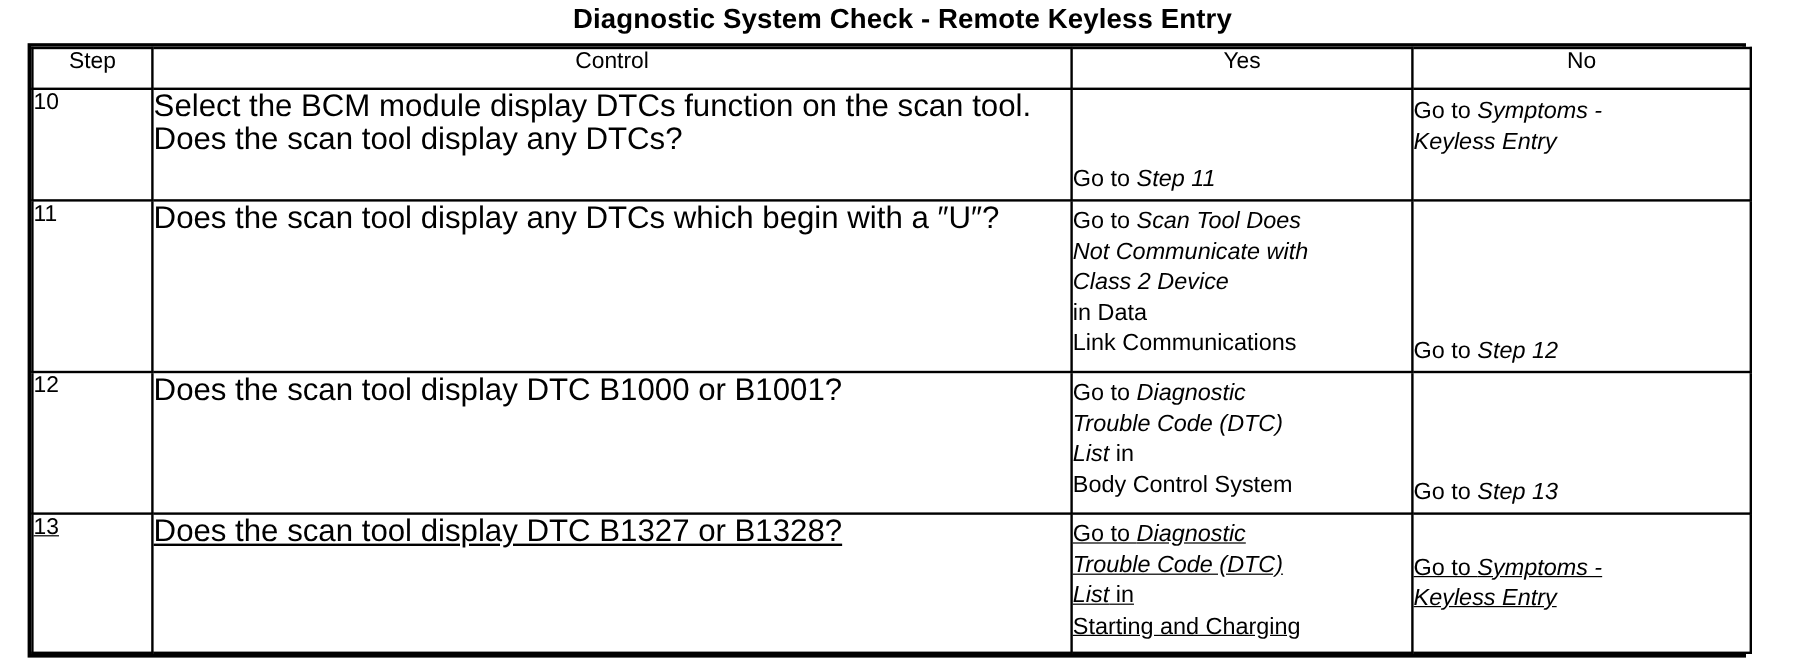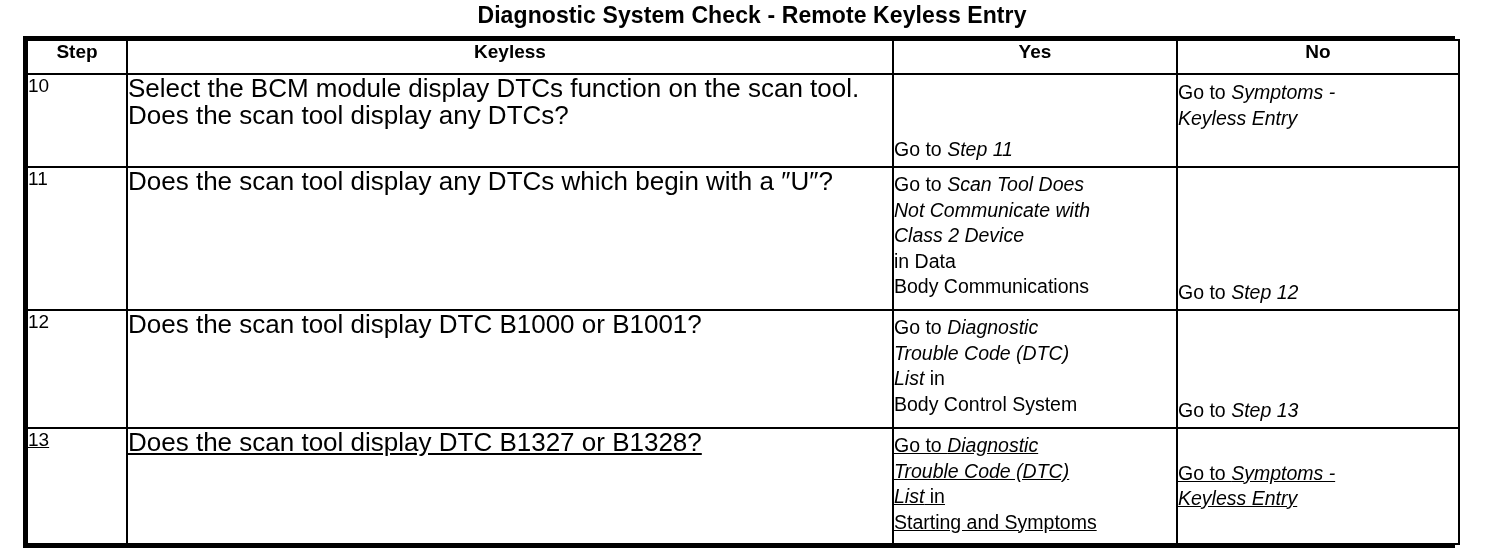--- a/index.html
+++ b/index.html
@@ -64,21 +64,21 @@
     padding: 0;
     vertical-align: top;
     background: #fff;
   }
 
   
   thead th {
     height: 32px;
     vertical-align: middle;
     font-size: 19px;
-    font-weight: bold;
+    font-weight: normal;
     border-bottom-width: 3px;
   }
 
   
   td.step-cell {
     text-align: left;
     vertical-align: middle;
     font-size: 19px;
     font-weight: normal;
   }
@@ -123,21 +123,21 @@
     <table class="flow">
       <colgroup>
         <col class="c-step">
           <col class="c-action">
           <col class="c-yes">
           <col class="c-no">
       </colgroup>
       <thead>
         <tr>
           <th>Step</th>
-          <th>Keyless</th>
+          <th>Control</th>
           <th>Yes</th>
           <th>No</th>
         </tr>
       </thead>
       <tbody id="tbody">
           <tr class="r10">
             <td class="step-cell">10</td>
             <td class="action-cell">
               <span class="line">Select the BCM module display DTCs function on the scan tool.</span>
               <span class="line">Does the scan tool display any DTCs?</span>
@@ -153,21 +153,21 @@
           <tr class="r11">
             <td class="step-cell">11</td>
             <td class="action-cell">
               <span class="line">Does the scan tool display any DTCs which begin with a ″U″?</span>
             </td>
             <td class="yn-cell align-fill">
               <span class="line"><span>Go to </span><span class="ital">Scan Tool Does</span></span>
               <span class="line"><span class="ital">Not Communicate with</span></span>
               <span class="line"><span class="ital">Class 2 Device</span></span>
               <span class="line"><span>in Data</span></span>
-              <span class="line"><span>Body Communications</span></span>
+              <span class="line"><span>Link Communications</span></span>
             </td>
             <td class="yn-cell align-bottom">
               <span class="line"><span>Go to </span><span class="ital">Step 12</span></span>
             </td>
           </tr>
           <tr class="r12">
             <td class="step-cell">12</td>
             <td class="action-cell">
               <span class="line">Does the scan tool display DTC B1000 or B1001?</span>
             </td>
@@ -183,21 +183,21 @@
           </tr>
           <tr class="r13">
             <td class="step-cell">13</td>
             <td class="action-cell">
               <span class="line">Does the scan tool display DTC B1327 or B1328?</span>
             </td>
             <td class="yn-cell align-fill">
               <span class="line"><span>Go to </span><span class="ital">Diagnostic</span></span>
               <span class="line"><span class="ital">Trouble Code (DTC)</span></span>
               <span class="line"><span class="ital">List</span><span> in</span></span>
-              <span class="line"><span>Starting and Symptoms</span></span>
+              <span class="line"><span>Starting and Charging</span></span>
             </td>
             <td class="yn-cell align-fill" style="vertical-align: middle; padding-top: 0px;">
               <span class="line"><span>Go to </span><span class="ital">Symptoms -</span></span>
               <span class="line"><span class="ital">Keyless Entry</span></span>
             </td>
           </tr>
         </tbody>
     </table>
   </div>
 

